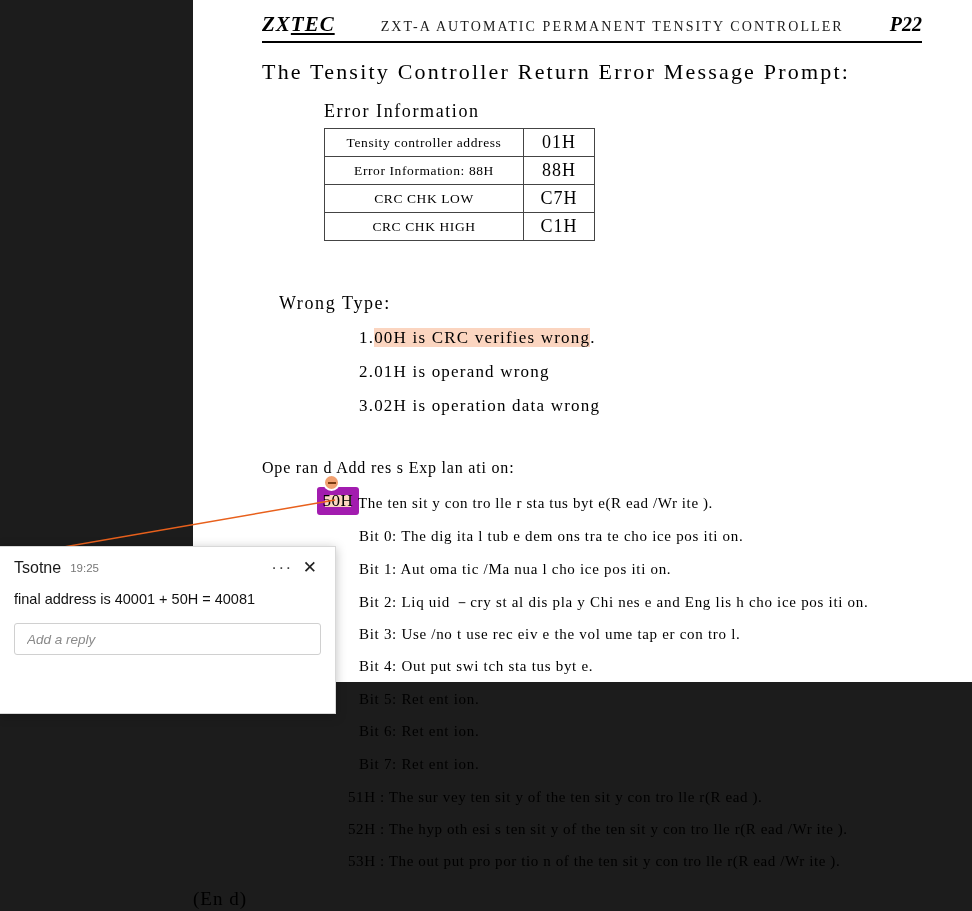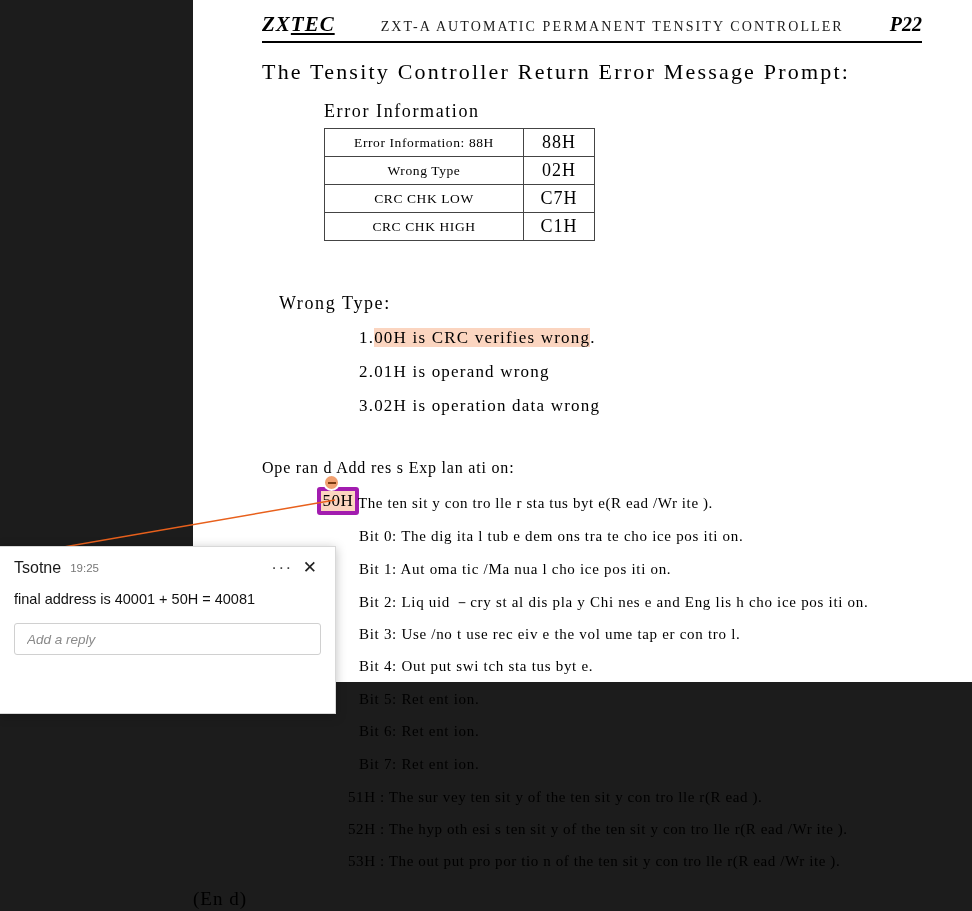--- a/index.html
+++ b/index.html
@@ -138,21 +138,21 @@
     letter-spacing: 0.8px;
     color: #000;
     white-space: nowrap;
   }
   .addr-box {
     position: absolute;
     left: 124px;
     top: 487px;
     width: 42px;
     height: 28px;
-    border: 4px solid #a21caf;
+    border: 8px solid #a21caf;
     border-radius: 3px;
     background: #fbd5c0;
     box-sizing: border-box;
     display: flex;
     align-items: center;
     justify-content: center;
     font-family: "Liberation Serif", serif;
     font-size: 17px;
     letter-spacing: 0.5px;
     color: #000;
@@ -309,26 +309,26 @@
       <div class="page-num">P22</div>
     </div>
 
     <div class="doc-h1">The Tensity Controller Return Error Message Prompt:</div>
 
     <div class="err-info-label">Error Information</div>
 
     <table class="err-table">
       <tbody>
         <tr>
+          <td class="lbl">Tensity controller address</td>
+          <td class="val">01H</td>
+        </tr>
+        <tr>
           <td class="lbl">Error Information: 88H</td>
           <td class="val">88H</td>
-        </tr>
-        <tr>
-          <td class="lbl">Wrong Type</td>
-          <td class="val">02H</td>
         </tr>
         <tr>
           <td class="lbl">CRC CHK LOW</td>
           <td class="val">C7H</td>
         </tr>
         <tr>
           <td class="lbl">CRC CHK HIGH</td>
           <td class="val">C1H</td>
         </tr>
       </tbody>

